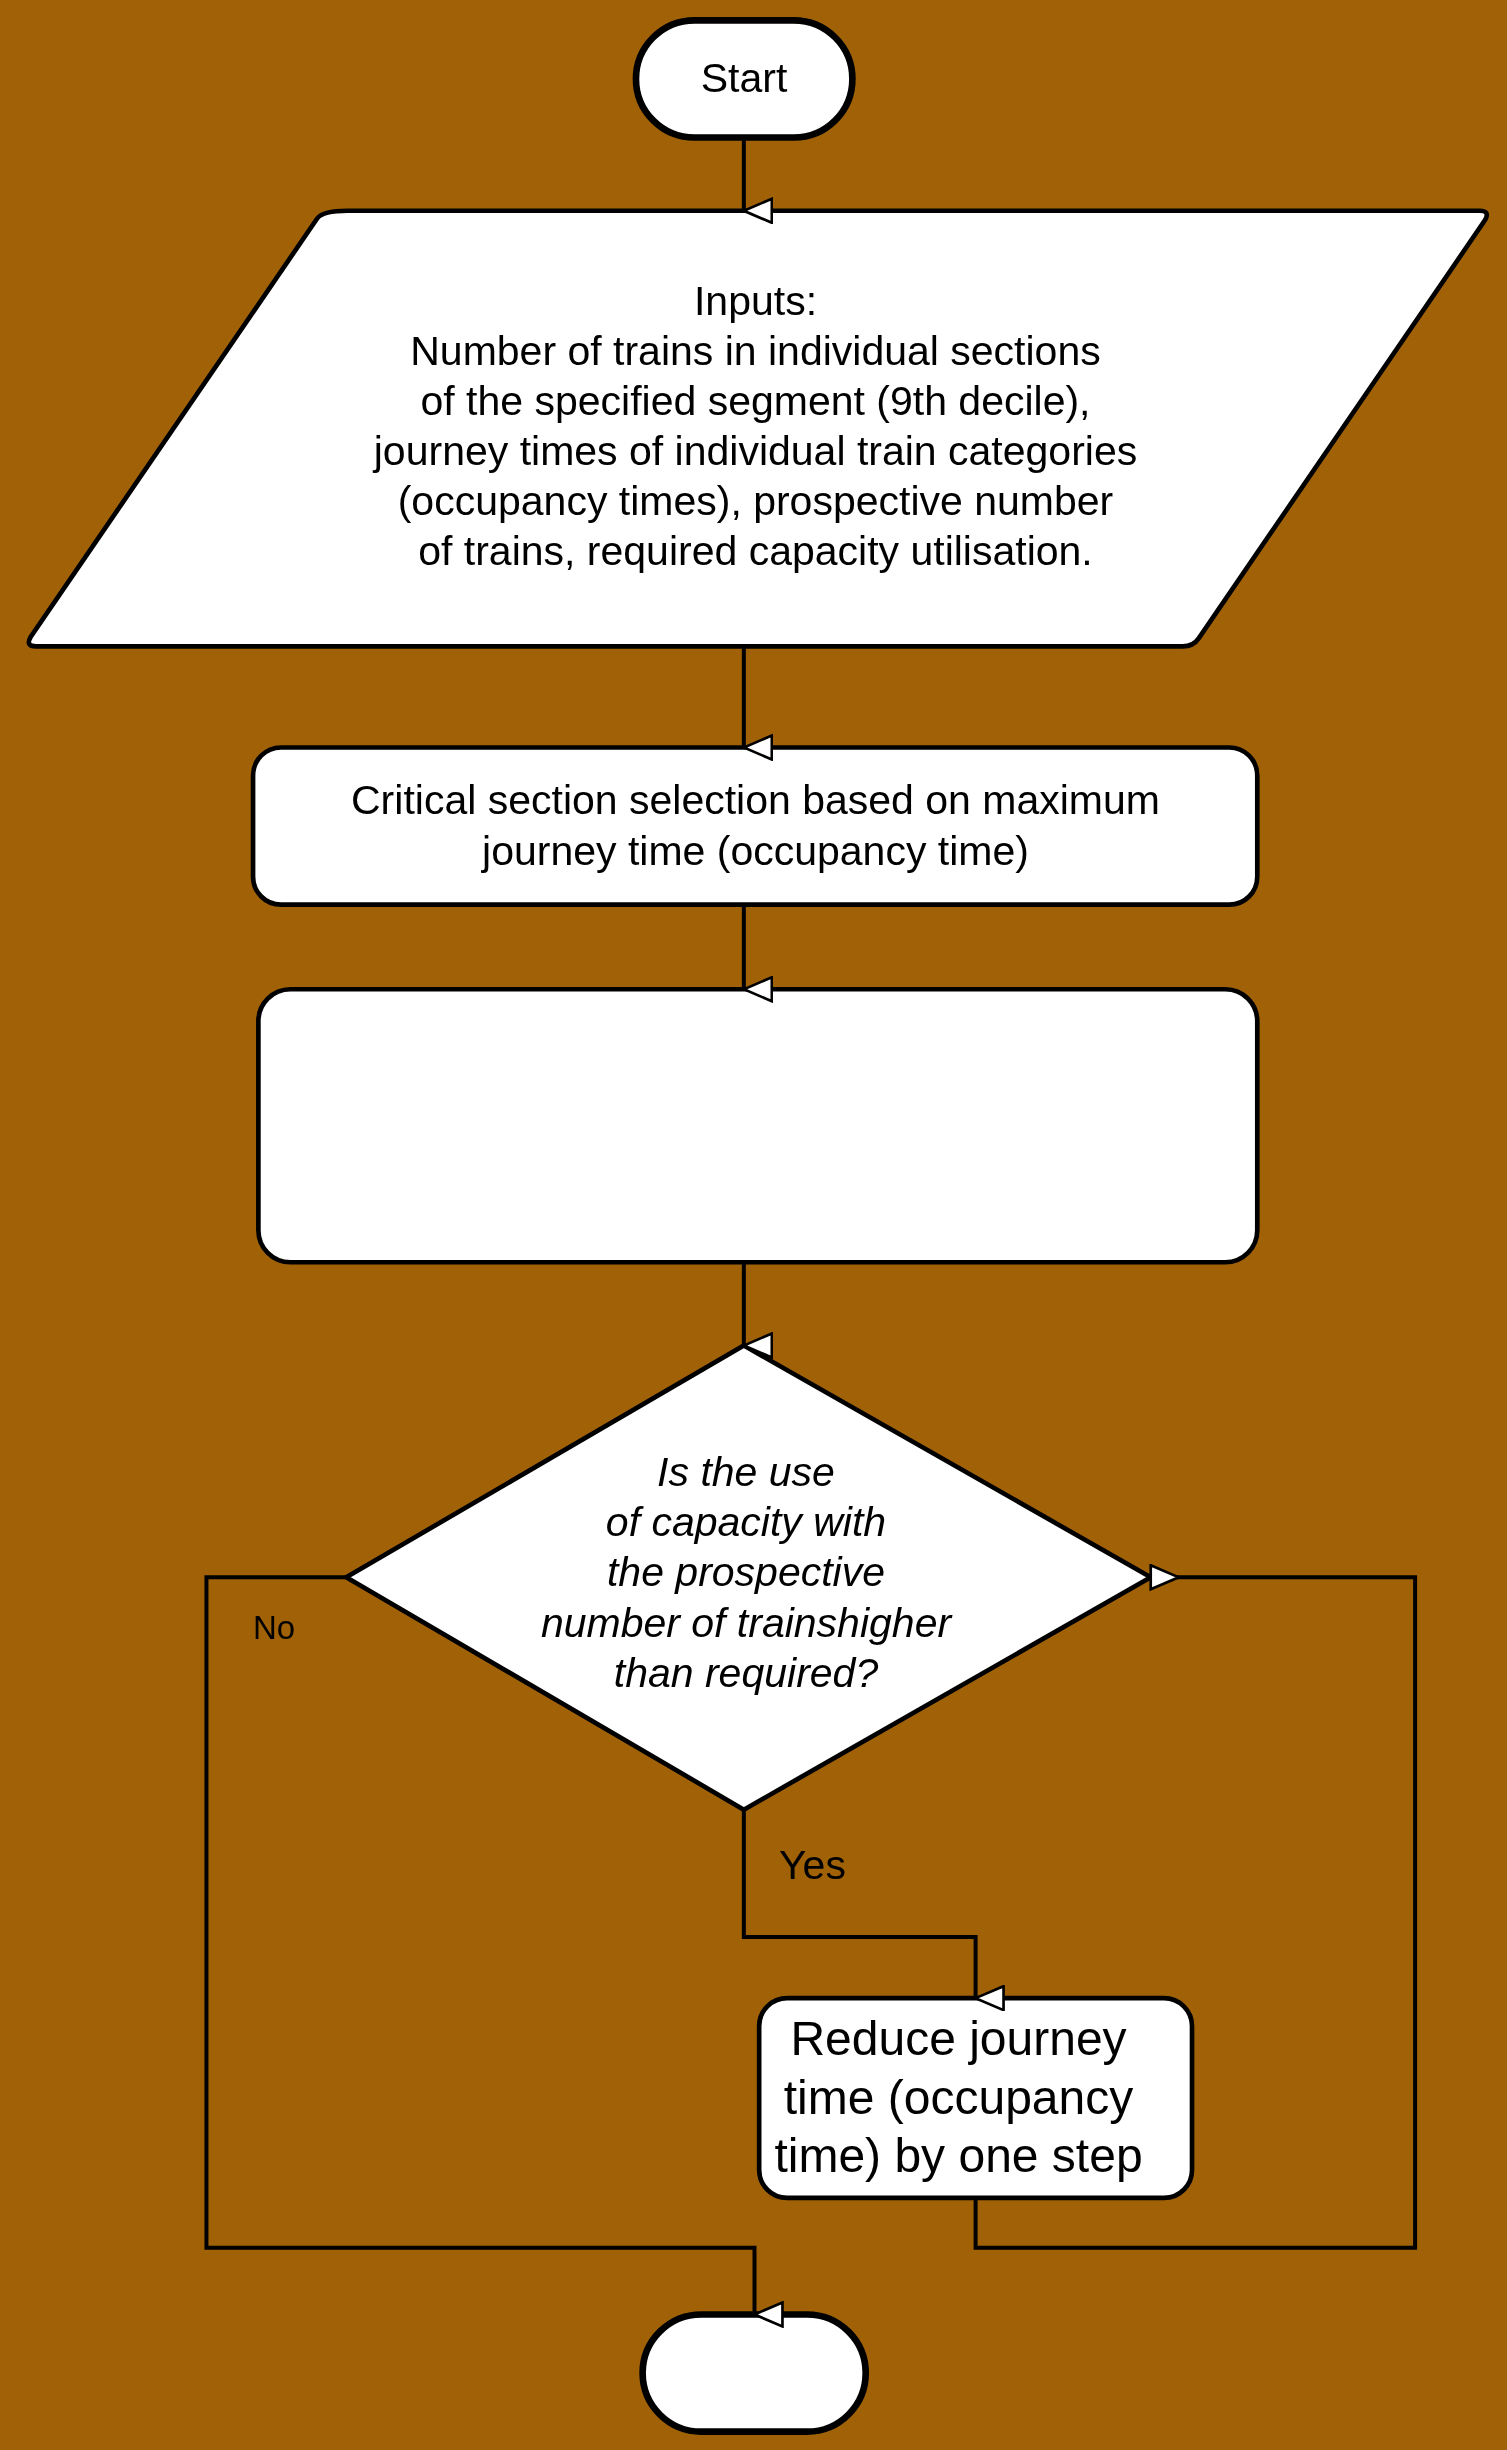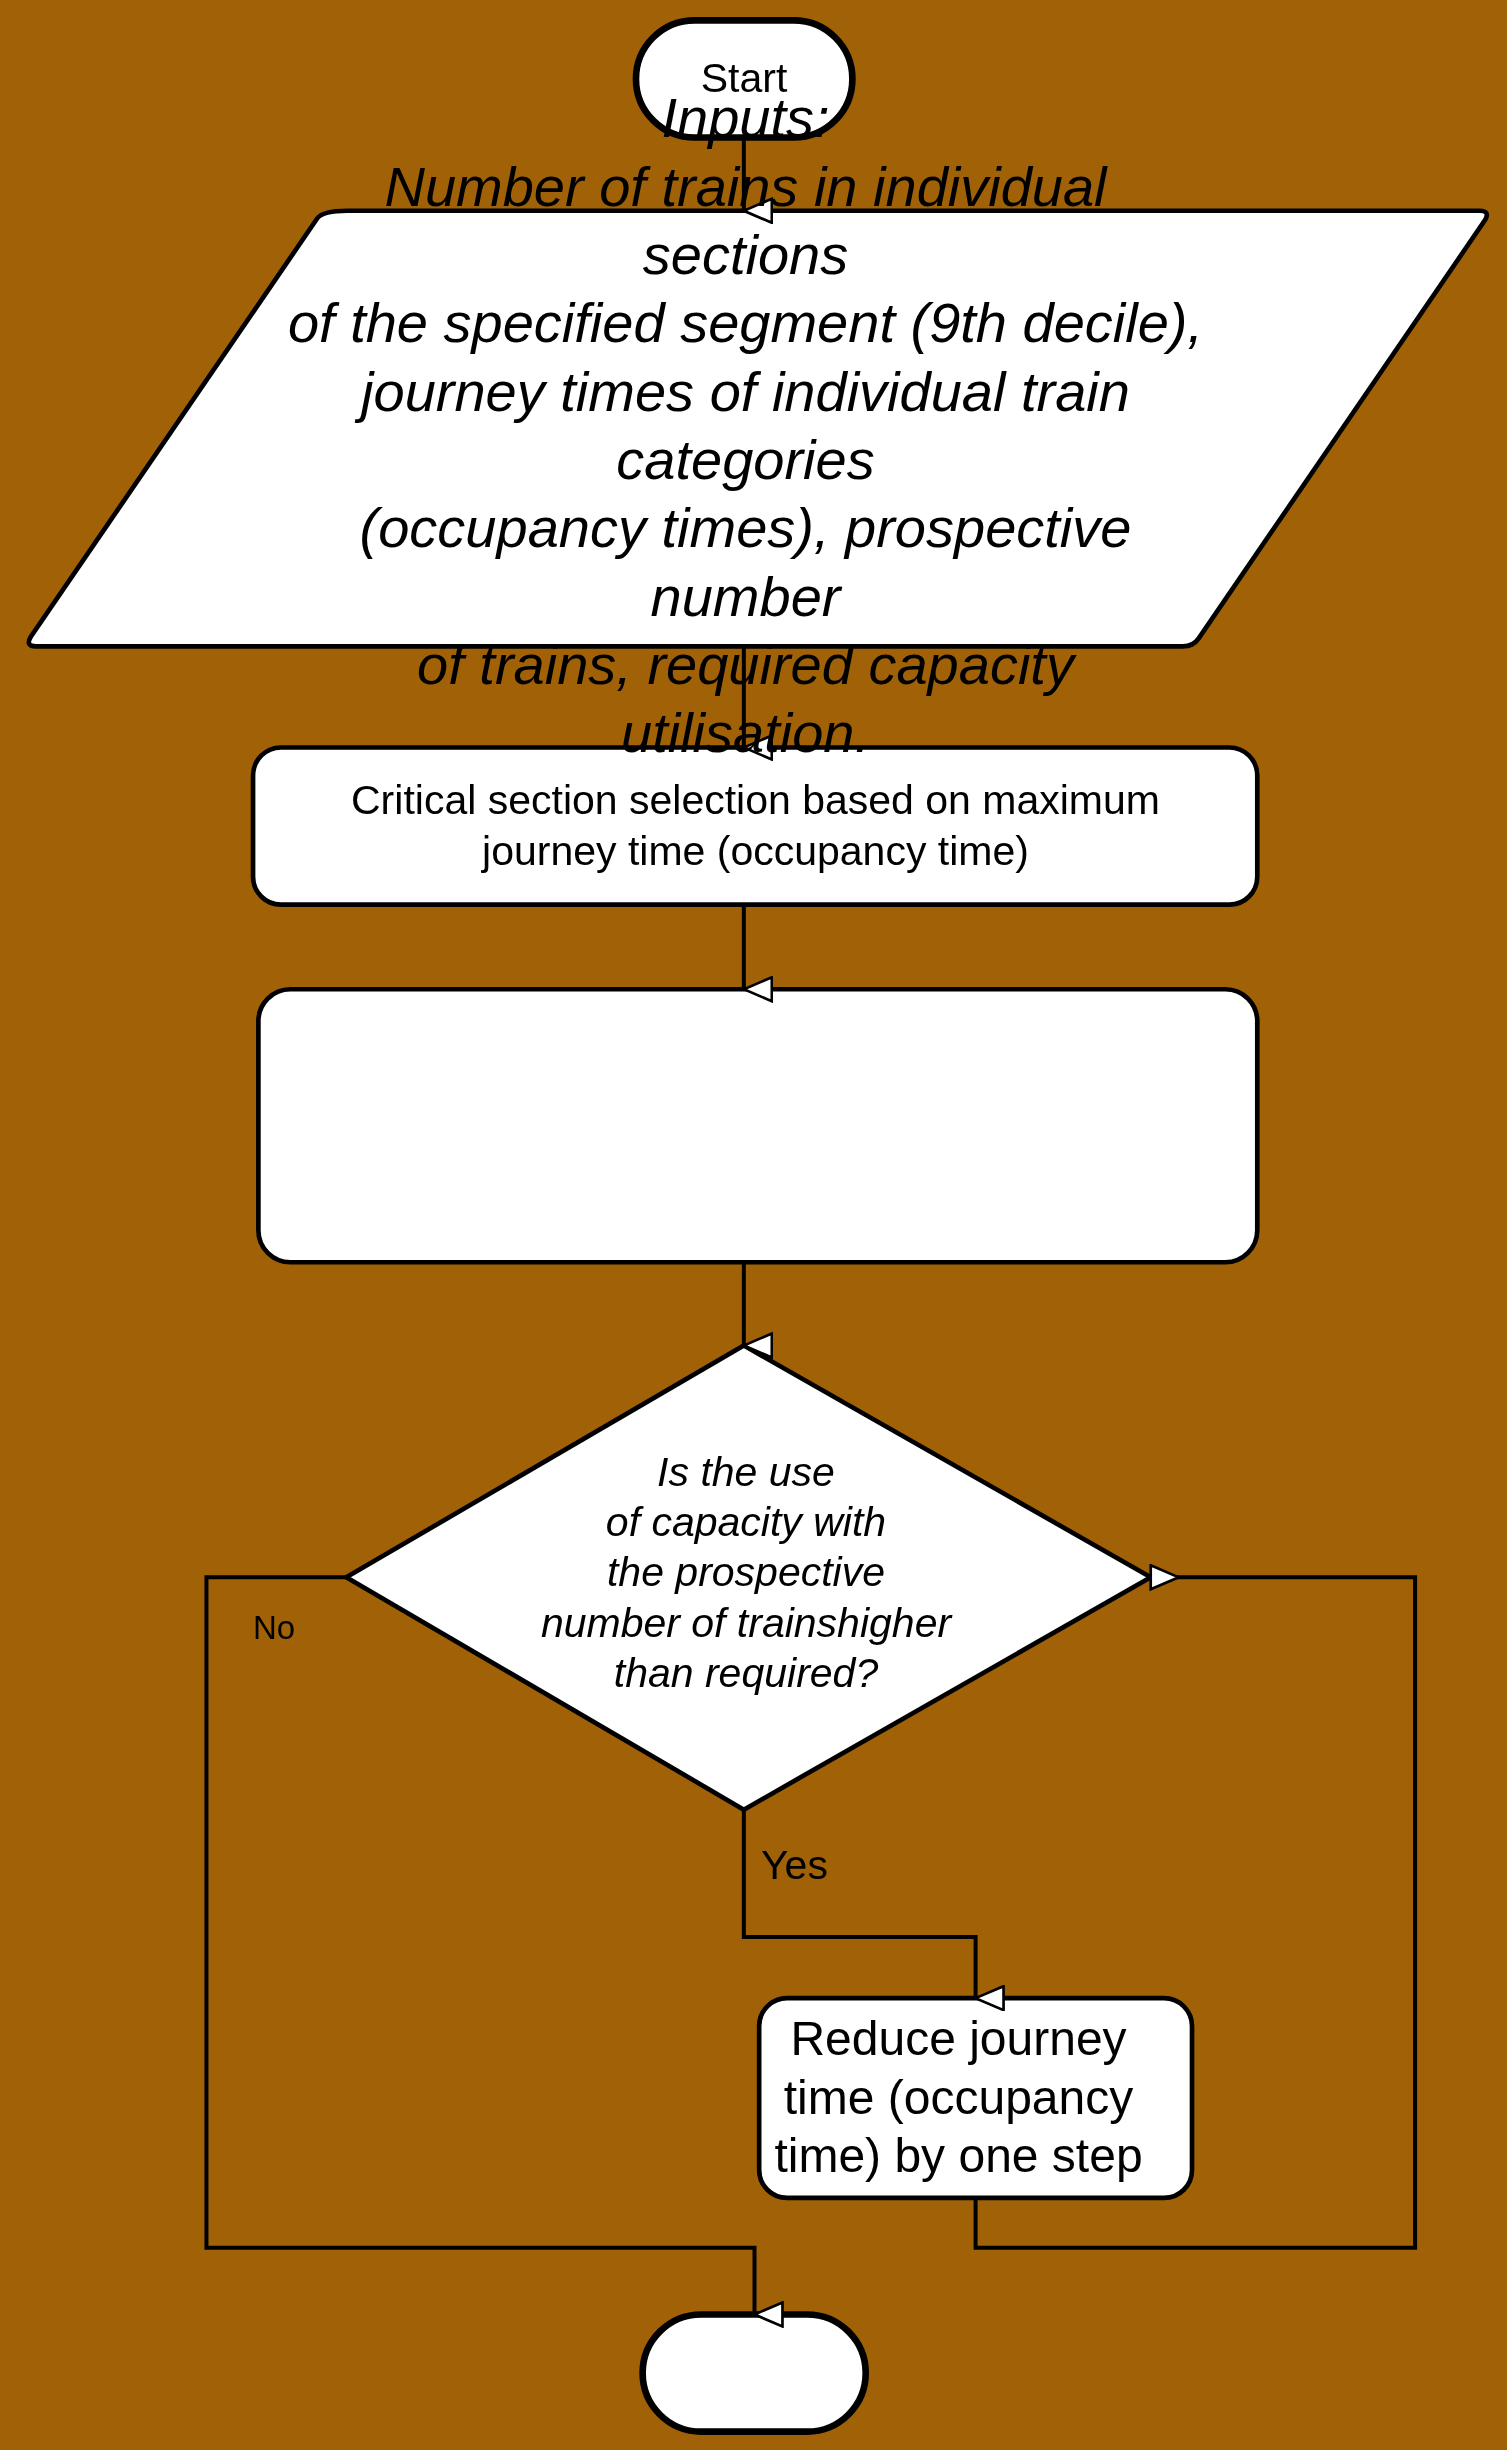--- a/index.html
+++ b/index.html
@@ -38,28 +38,28 @@
     line-height: 1.22;
     pointer-events: none;
   }
   .edge-label {
     position: absolute;
     color: #000000;
     font-family: "Liberation Sans", sans-serif;
     white-space: nowrap;
   }
   .t-start   { left: 636px;  top: 20px;   width: 216px;  height: 117px; font-size: 41px; }
-  .t-inputs  { left: 286px;  top: 236px;  width: 919px; height: 380px; font-size: 56px; font-style: italic; }
+  .t-inputs  { left: 296px;  top: 236px;  width: 919px; height: 380px; font-size: 41px; }
   .t-proc1   { left: 253px;  top: 747px; width: 1005px; height: 157px; font-size: 41px; }
   .t-proc2   { left: 258px;  top: 989px; width: 999px; height: 273px; font-size: 41px; }
   .t-decide  { left: 466px;  top: 1386px; width: 560px;  height: 373px; font-size: 41px; font-style: italic; }
   .t-reduce  { left: 742px; top: 1998px; width: 433px;  height: 200px; font-size: 48px; }
   .t-end     { left: 643px;  top: 2315px; width: 223px;  height: 117px; font-size: 41px; }
   .lbl-no    { left: 253px;  top: 1609px; font-size: 33px; }
-  .lbl-yes   { left: 761px; top: 1842px; font-size: 41px; }
+  .lbl-yes   { left: 779px; top: 1842px; font-size: 41px; }
 </style>
 </head>
 <body>
 
 <div id="flowchart-root">
 
   <svg id="flow-svg" viewBox="0 0 2263 3678" xmlns="http://www.w3.org/2000/svg">
 
     <defs>
       <marker id="openArrowDown" markerWidth="40" markerHeight="46" refX="20" refY="44" orient="auto" markerUnits="userSpaceOnUse">

